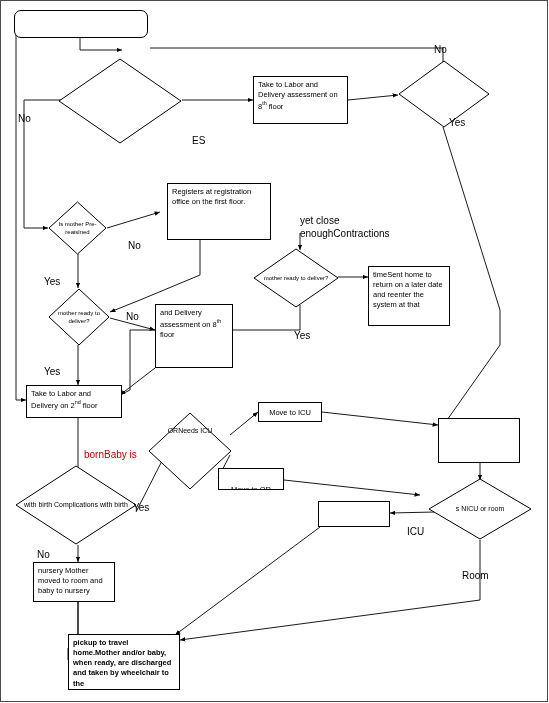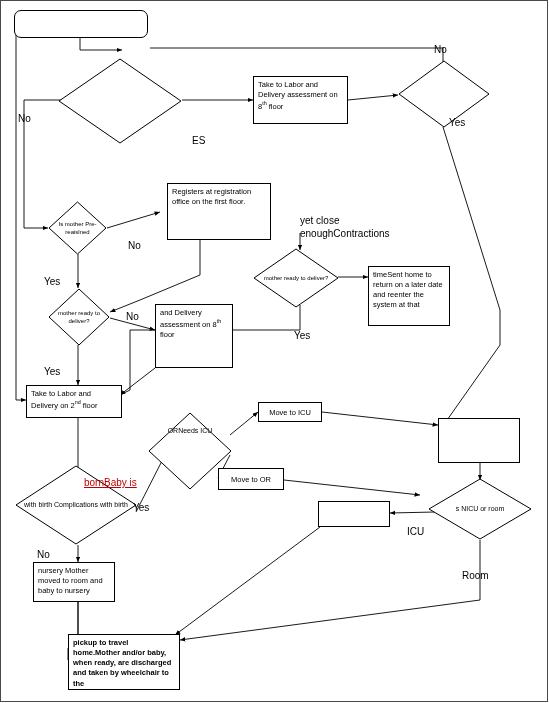--- a/index.html
+++ b/index.html
@@ -68,22 +68,20 @@
     padding: 0 6px;
   }
   .edge-label {
     position: absolute;
     font-size: 10px;
     color: #000000;
     white-space: pre;
   }
   .edge-label.red {
     color: #c00000;
-    text-decoration: underline;
-    margin-top: 28px;
   }
   sup {
     font-size: 0.72em;
     vertical-align: super;
   }
 </style>
 </head>
 <body>
 
 <div id="canvas">
@@ -218,21 +216,21 @@
 
   <div class="diamond-wrap" style="left:148px; top:412px; width:84px; height:78px;">
     <svg viewBox="0 0 84 78" preserveAspectRatio="none">
       <polygon points="42,1 83,39 42,77 1,39" fill="#ffffff" stroke="#000000" stroke-width="1"></polygon>
     </svg>
     <div class="diamond-label" style="font-size:7px; align-items:flex-start; padding-top:14px;">ORNeeds ICU</div>
   </div>
 
   <div class="box" style="left:258px; top:402px; width:64px; height:20px; padding-top:5px; text-align:center;">Move to ICU</div>
 
-  <div class="box" style="left:218px; top:468px; width:66px; height:22px; padding-top:6px; text-align:center;">Move to OR</div>
+  <div class="box" style="left:218px; top:468px; width:66px; height:22px; padding-top:16px; text-align:center;">Move to OR</div>
 
   <div class="box" style="left:438px; top:418px; width:82px; height:45px;"></div>
 
   <div class="diamond-wrap" style="left:428px; top:478px; width:104px; height:62px;">
     <svg viewBox="0 0 104 62" preserveAspectRatio="none">
       <polygon points="52,1 103,31 52,61 1,31" fill="#ffffff" stroke="#000000" stroke-width="1"></polygon>
     </svg>
     <div class="diamond-label" style="font-size:7px;">s NICU or room</div>
   </div>
 

